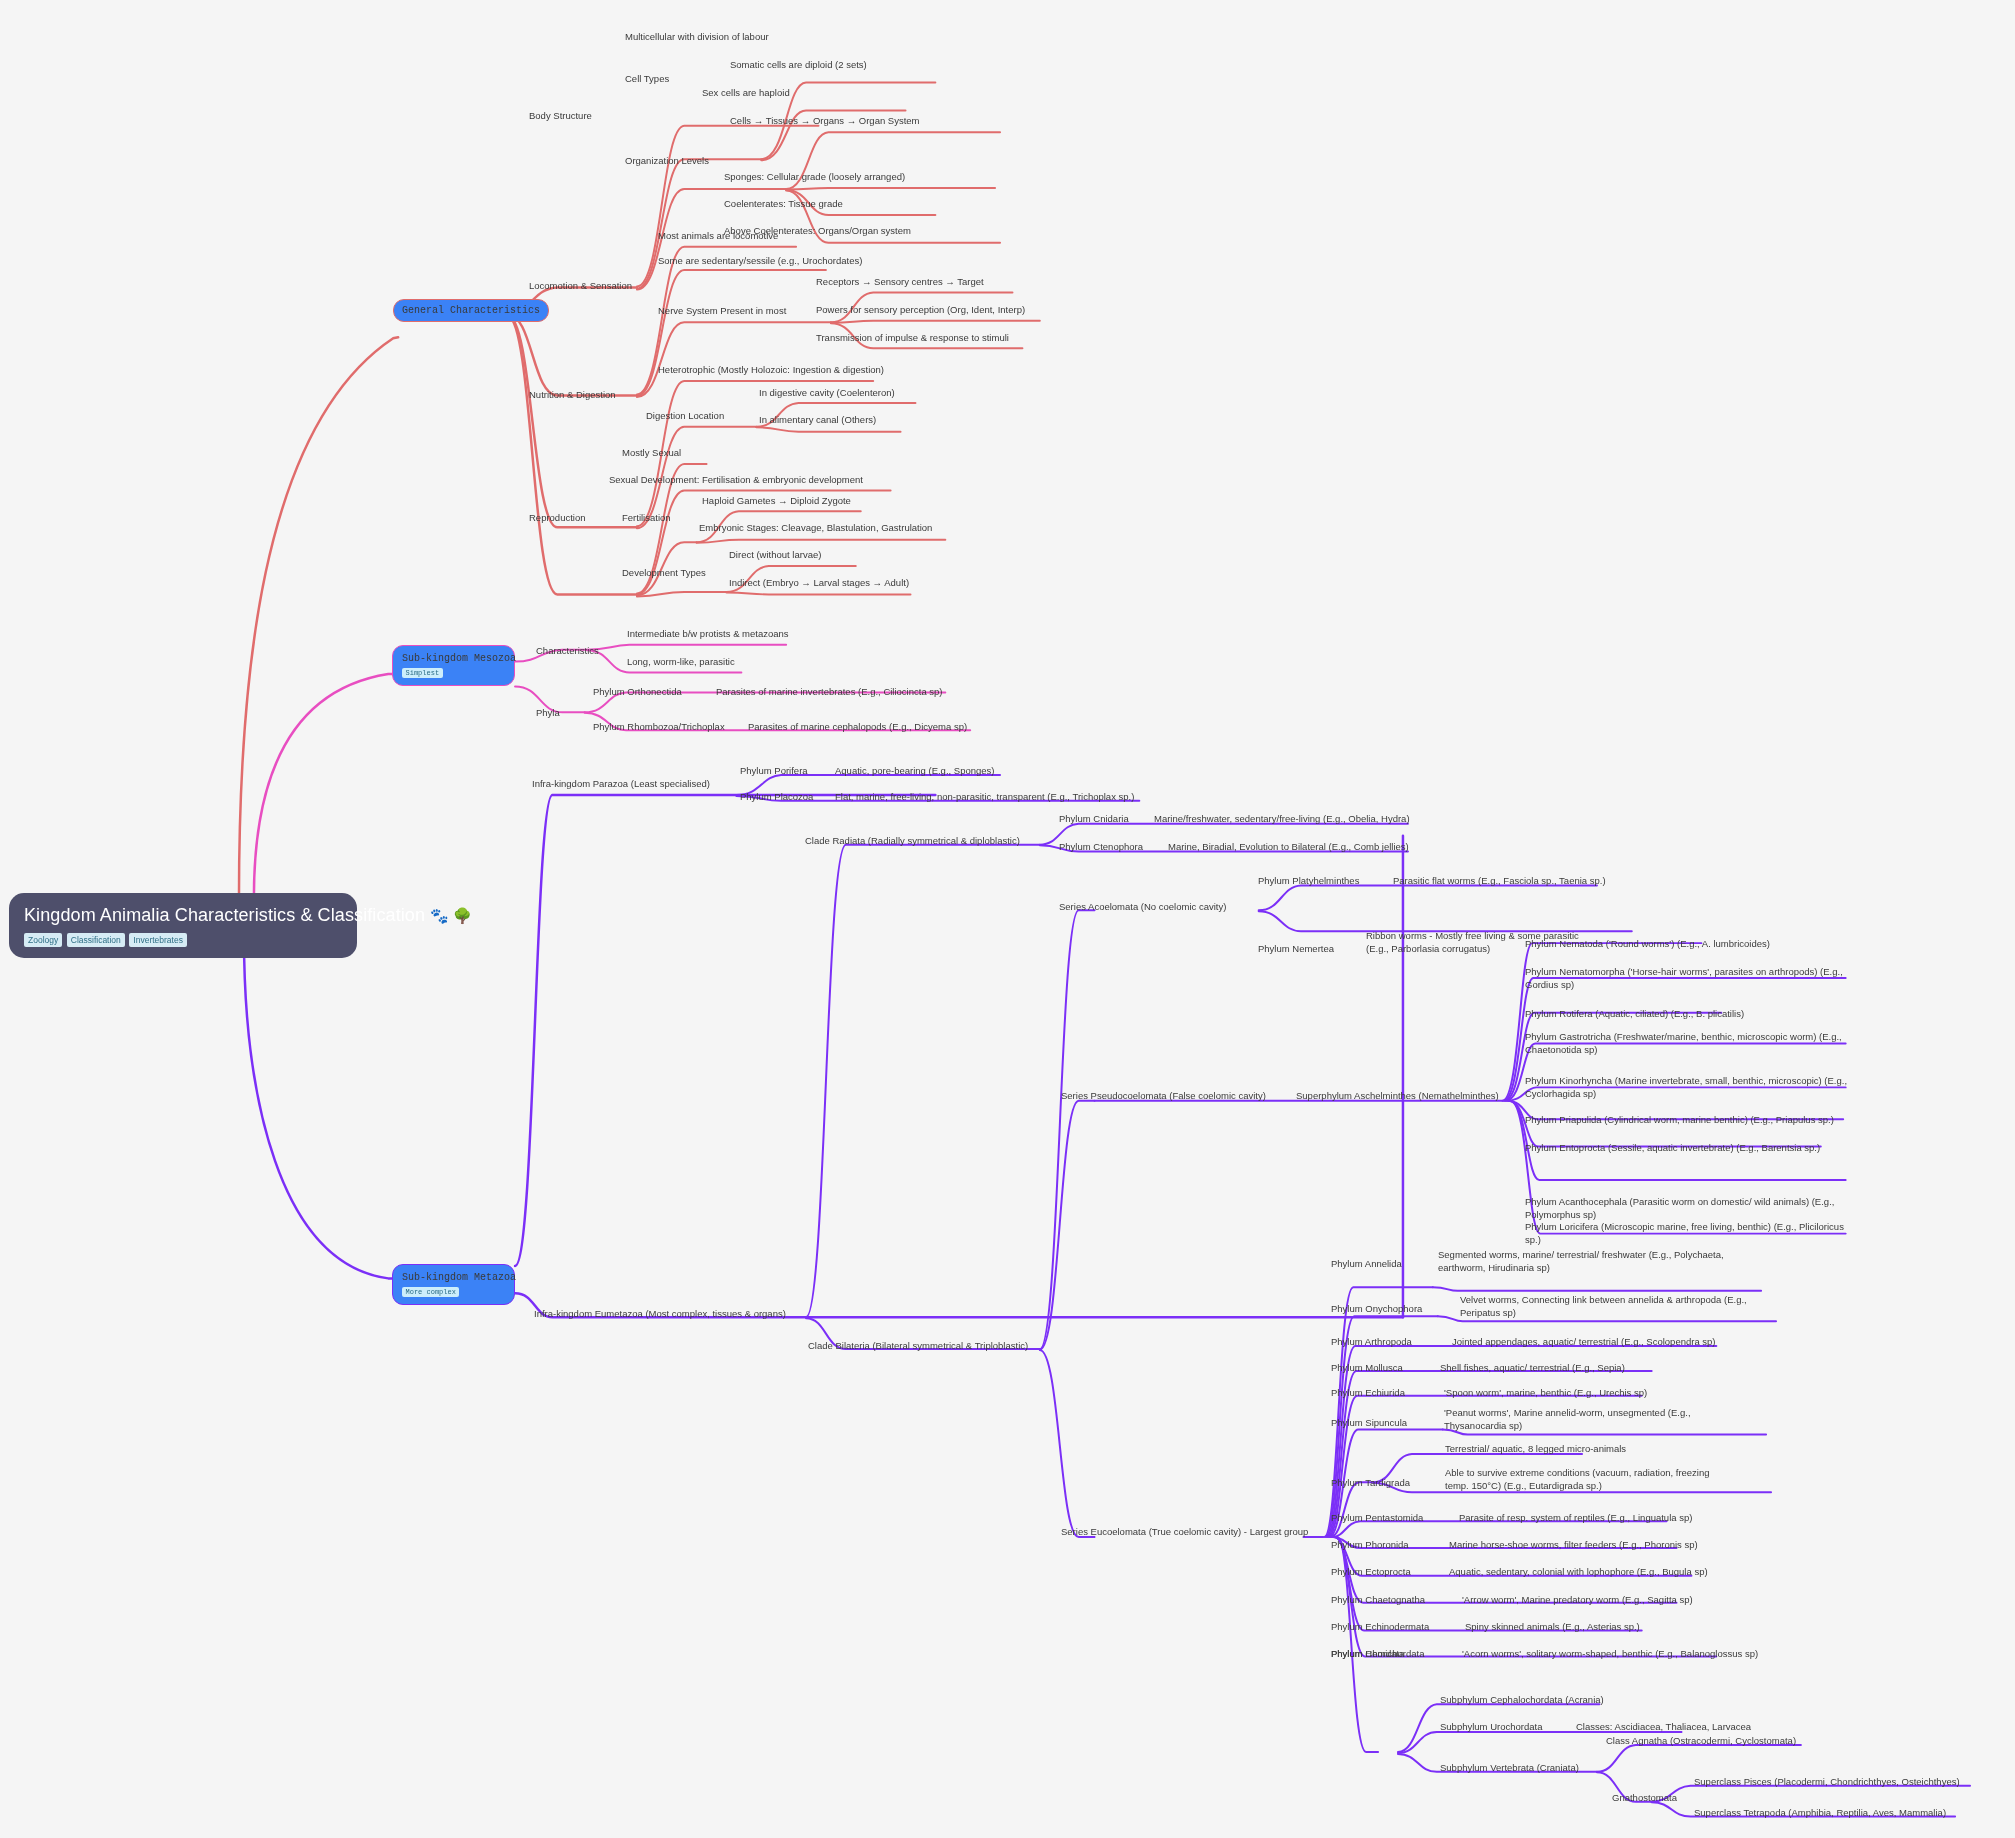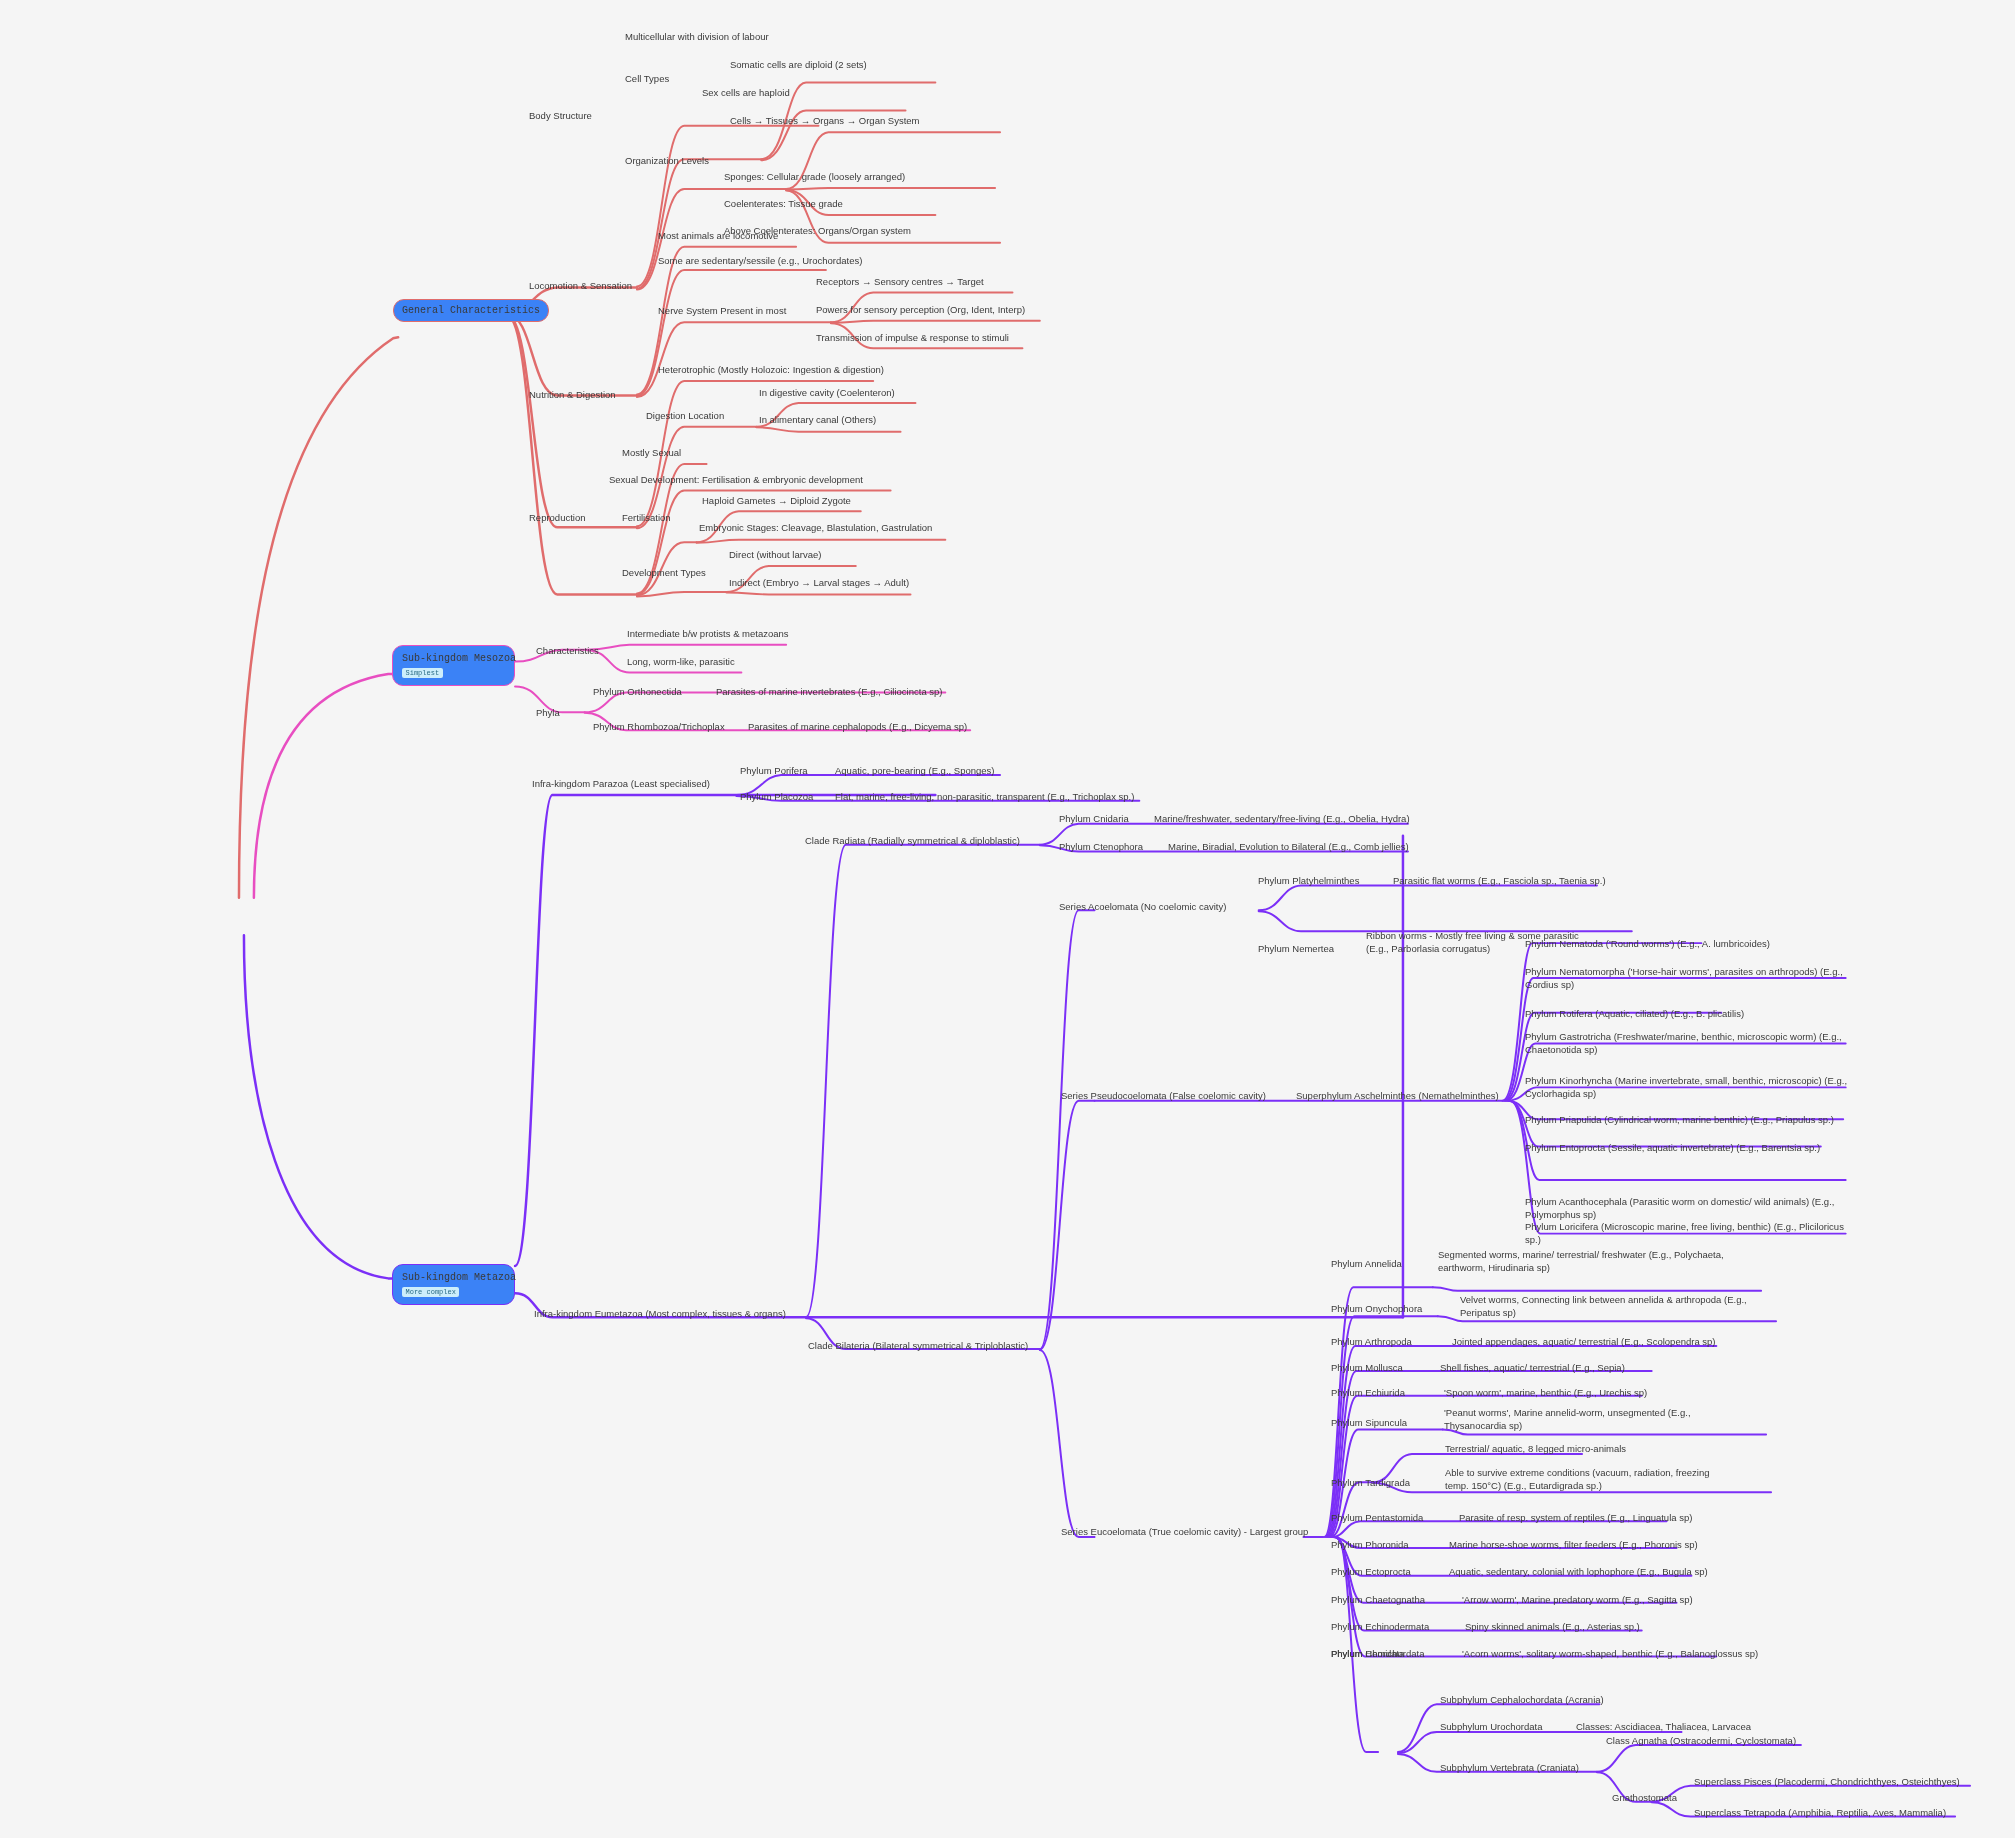--- a/index.html
+++ b/index.html
@@ -211,20 +211,32 @@
         <path d="M2810 3526 C 2850 3526, 2850 3562, 2888 3562 L 3210 3562"></path>
         <path d="M3210 3562 C 3250 3562, 3250 3510, 3288 3508 L 3620 3508"></path>
         <path d="M3210 3563 C 3250 3563, 3250 3622, 3288 3622 L 3320 3622"></path>
         <path d="M3320 3622 C 3360 3622, 3360 3592, 3398 3590 L 3960 3590"></path>
         <path d="M3320 3623 C 3360 3623, 3360 3652, 3398 3652 L 3930 3652"></path>
       </g>
 
     </g>
   </svg>
 
+  <div class="center-node" style="left:9px;top:893px;width:348px;">
+    <div class="center-title">
+      <span>Kingdom Animalia Characteristics &amp; Classification</span>
+      <span class="emoji">🐾</span>
+      <span class="emoji">🌳</span>
+    </div>
+    <div class="center-tags">
+      <span class="tag">Zoology</span>
+      <span class="tag">Classification</span>
+      <span class="tag">Invertebrates</span>
+    </div>
+  </div>
 
   <div class="kbox" style="left:393px;top:299px;border:1.5px solid #e06c6c;padding:5px 8px;">
     <div class="kb-title">General Characteristics</div>
   </div>
 
   <div class="lbl" style="left:529px;top:110px;">Body Structure</div>
   <div class="lbl" style="left:625px;top:31px;">Multicellular with division of labour</div>
   <div class="lbl" style="left:625px;top:73px;">Cell Types</div>
   <div class="lbl" style="left:709px;top:59px;margin-left:21px;">Somatic cells are diploid (2 sets)</div>
   <div class="lbl" style="left:702px;top:87px;">Sex cells are haploid</div>

